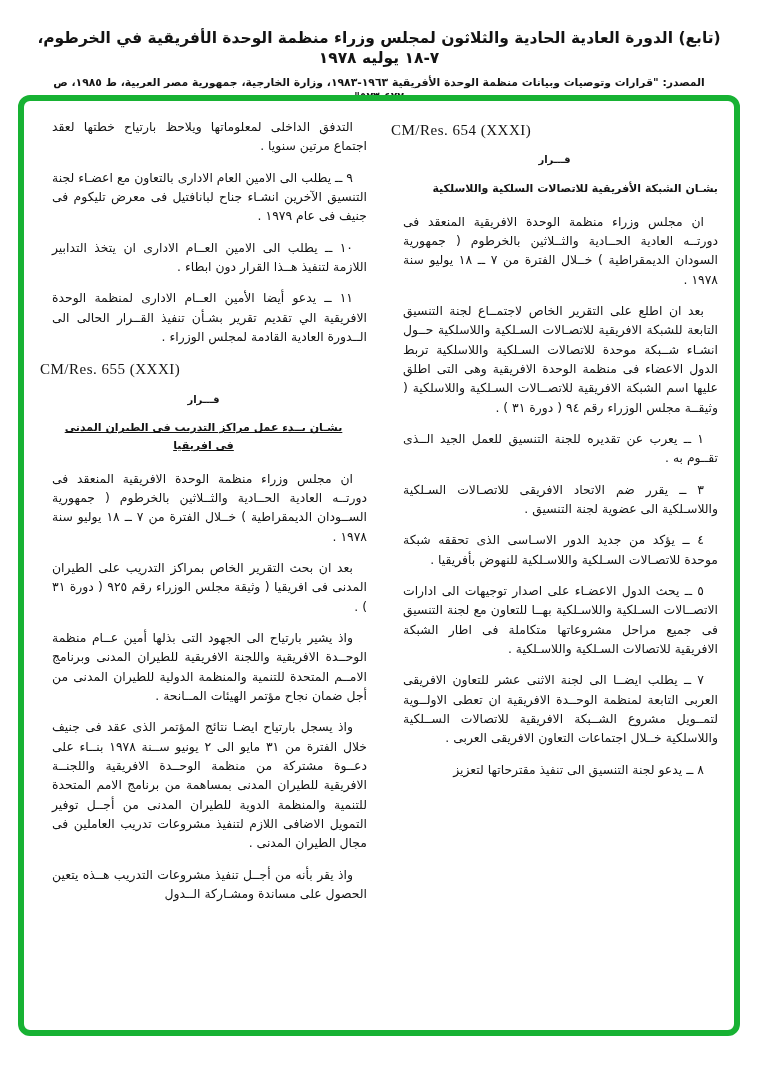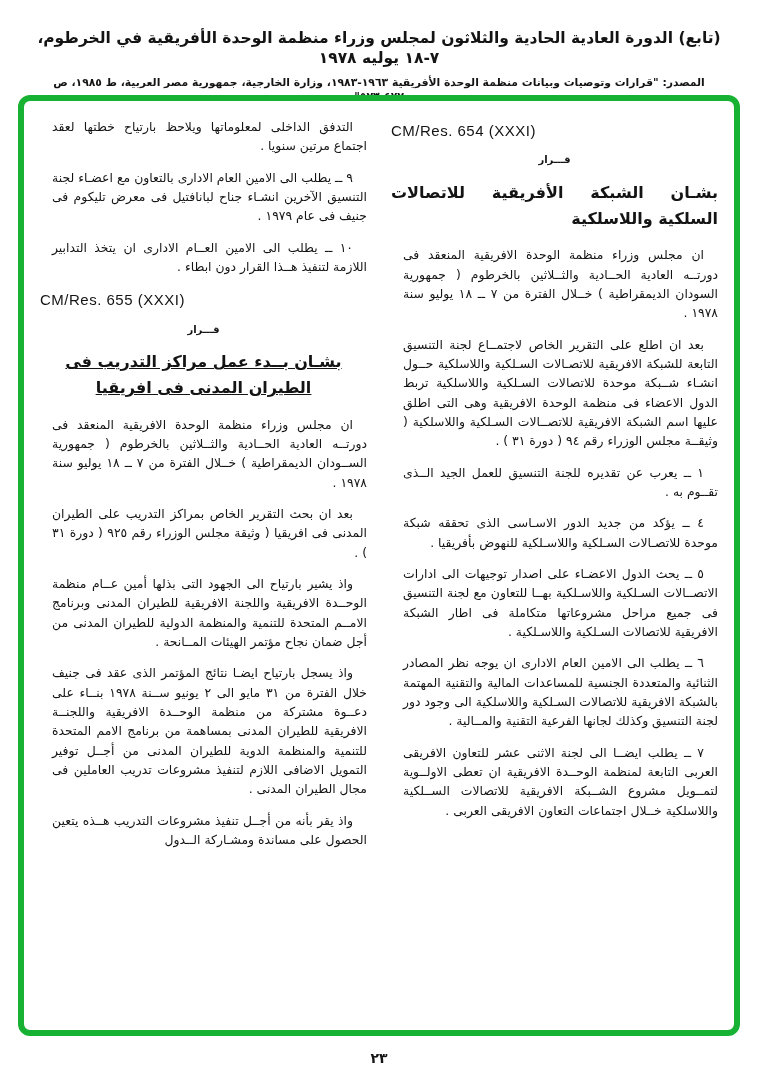--- a/index.html
+++ b/index.html
@@ -32,27 +32,27 @@
   }
   .col {
     flex:1 1 0; min-width:0;
     direction:rtl; text-align:justify;
     font-size:12.4px; line-height:1.56;
     overflow:hidden;
   }
   .col p { margin:0 0 12px 12px; text-indent:14px; }
   .ref {
     direction:ltr; text-align:left;
-    font-family:Liberation Sans, sans-serif;
+    font-family:Liberation Serif, serif;
     font-size:15px; letter-spacing:.5px;
     margin:2px 0 10px 0;
   }
   .ref.second { }
   .decision { text-align:center; font-weight:bold; font-size:10px; margin:10px 0 12px 0; text-indent:0; }
-  .subject { font-weight:bold; font-size:16px; margin:12px 0 14px 0; line-height:1.6; }
+  .subject { font-weight:bold; font-size:11px; margin:12px 0 14px 0; line-height:1.6; }
   .subject.centered { text-align:center; padding:0 22px;text-decoration:underline; }
 
   
   .page-number {
     position:absolute; bottom:12px; left:0; right:0;
     text-align:center; font-weight:bold; font-size:14px;
   }
 </style>
 </head>
 <body>
@@ -67,38 +67,39 @@
   <div class="frame">
     <div class="columns">
 
       <div class="col">
         <div class="ref">CM/Res. 654 (XXXI)</div>
         <div class="decision">قـــرار</div>
         <div class="subject">بشـان الشبكة الأفريقية للاتصالات السلكية واللاسلكية</div>
         <p>ان مجلس وزراء منظمة الوحدة الافريقية المنعقد فى دورتــه العادية الحــادية والثــلاثين بالخرطوم ( جمهورية السودان الديمقراطية ) خــلال الفترة من ٧ ــ ١٨ يوليو سنة ١٩٧٨ .</p>
         <p>بعد ان اطلع على التقرير الخاص لاجتمــاع لجنة التنسيق التابعة للشبكة الافريقية للاتصـالات السـلكية واللاسلكية حــول انشـاء شــبكة موحدة للاتصالات السـلكية واللاسلكية تربط الدول الاعضاء فى منظمة الوحدة الافريقية وهى التى اطلق عليها اسم الشبكة الافريقية للاتصــالات السـلكية واللاسلكية ( وثيقــة مجلس الوزراء رقم ٩٤ ( دورة ٣١ ) .</p>
         <p>١ ــ يعرب عن تقديره للجنة التنسيق للعمل الجيد الــذى تقــوم به .</p>
+        <p>٣ ــ يقرر ضم الاتحاد الافريقى للاتصـالات السـلكية واللاسـلكية الى عضوية لجنة التنسيق .</p>
         <p>٤ ــ يؤكد من جديد الدور الاسـاسى الذى تحققه شبكة موحدة للاتصـالات السـلكية واللاسـلكية للنهوض بأفريقيا .</p>
         <p>٥ ــ يحث الدول الاعضـاء على اصدار توجيهات الى ادارات الاتصــالات السـلكية واللاسـلكية بهــا للتعاون مع لجنة التنسيق فى جميع مراحل مشروعاتها متكاملة فى اطار الشبكة الافريقية للاتصالات السـلكية واللاسـلكية .</p>
-        <p>٦ ــ يطلب الى الامين العام الادارى ان يوجه نظر المصادر الثنائية والمتعددة الجنسية للمساعدات المالية والتقنية المهتمة بالشبكة الافريقية للاتصالات السـلكية واللاسلكية الى وجود دور لجنة التنسيق وكذلك لجانها الفرعية التقنية والمــالية .</p>
         <p>٧ ــ يطلب ايضــا الى لجنة الاثنى عشر للتعاون الافريقى العربى التابعة لمنظمة الوحــدة الافريقية ان تعطى الاولــوية لتمــويل مشروع الشــبكة الافريقية للاتصالات الســلكية واللاسلكية خــلال اجتماعات التعاون الافريقى العربى .</p>
+        <p>٨ ــ يدعو لجنة التنسيق الى تنفيذ مقترحاتها لتعزيز</p>
       </div>
 
       <div class="col">
         <p>التدفق الداخلى لمعلوماتها ويلاحظ بارتياح خطتها لعقد اجتماع مرتين سنويا .</p>
         <p>٩ ــ يطلب الى الامين العام الادارى بالتعاون مع اعضـاء لجنة التنسيق الآخرين انشـاء جناح لبانافتيل فى معرض تليكوم فى جنيف فى عام ١٩٧٩ .</p>
         <p>١٠ ــ يطلب الى الامين العــام الادارى ان يتخذ التدابير اللازمة لتنفيذ هــذا القرار دون ابطاء .</p>
+        <p>١١ ــ يدعو أيضا الأمين العــام الادارى لمنظمة الوحدة الافريقية الي تقديم تقرير بشـأن تنفيذ القــرار الحالى الى الــدورة العادية القادمة لمجلس الوزراء .</p>
         <div class="ref second">CM/Res. 655 (XXXI)</div>
         <div class="decision">قـــرار</div>
         <div class="subject centered">بشـان بــدء عمل مراكز التدريب فى الطيران المدنى فى افريقيا</div>
         <p>ان مجلس وزراء منظمة الوحدة الافريقية المنعقد فى دورتــه العادية الحــادية والثــلاثين بالخرطوم ( جمهورية الســودان الديمقراطية ) خــلال الفترة من ٧ ــ ١٨ يوليو سنة ١٩٧٨ .</p>
         <p>بعد ان بحث التقرير الخاص بمراكز التدريب على الطيران المدنى فى افريقيا ( وثيقة مجلس الوزراء رقم ٩٢٥ ( دورة ٣١ ) .</p>
         <p>واذ يشير بارتياح الى الجهود التى بذلها أمين عــام منظمة الوحــدة الافريقية واللجنة الافريقية للطيران المدنى وبرنامج الامــم المتحدة للتنمية والمنظمة الدولية للطيران المدنى من أجل ضمان نجاح مؤتمر الهيئات المــانحة .</p>
         <p>واذ يسجل بارتياح ايضـا نتائج المؤتمر الذى عقد فى جنيف خلال الفترة من ٣١ مايو الى ٢ يونيو ســنة ١٩٧٨ بنــاء على دعــوة مشتركة من منظمة الوحــدة الافريقية واللجنــة الافريقية للطيران المدنى بمساهمة من برنامج الامم المتحدة للتنمية والمنظمة الدوية للطيران المدنى من أجــل توفير التمويل الاضافى اللازم لتنفيذ مشروعات تدريب العاملين فى مجال الطيران المدنى .</p>
         <p>واذ يقر بأنه من أجــل تنفيذ مشروعات التدريب هــذه يتعين الحصول على مساندة ومشـاركة الــدول</p>
       </div>
 
     </div>
   </div>
 
-  <div class="page-number">٢٣</div>
 
 </div>
 
 </body></html>

